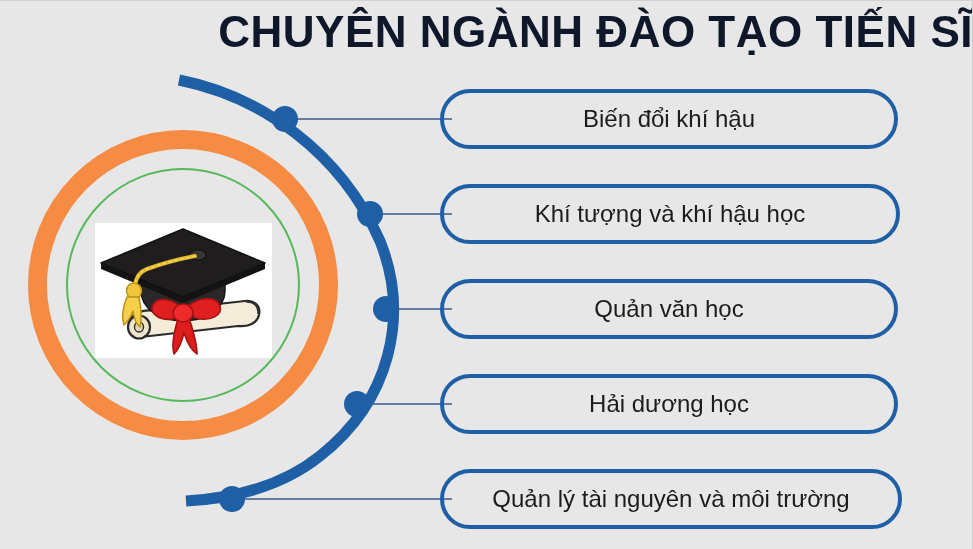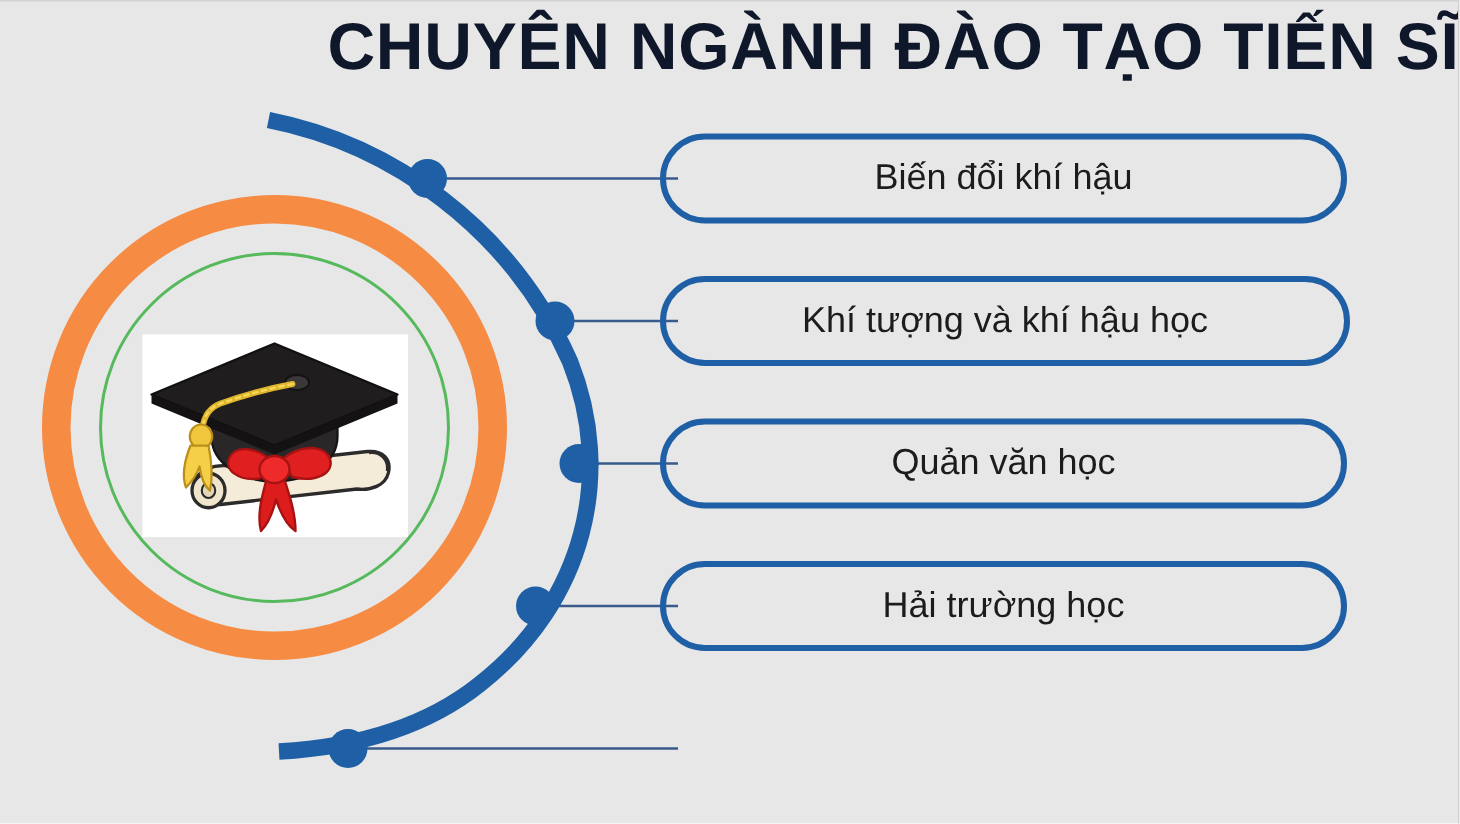--- a/index.html
+++ b/index.html
@@ -169,17 +169,20 @@
 
   <div class="pill" style="left:440px; top:88px;  width:458px;">
     <span>Biến đổi khí hậu</span>
   </div>
 
   <div class="pill" style="left:440px; top:278px; width:458px;">
     <span>Quản văn học</span>
   </div>
 
   <div class="pill" style="left:440px; top:373px; width:458px;">
-    <span>Hải trường học</span>
+    <span>Hải dương học</span>
   </div>
 
+  <div class="pill" style="left:440px; top:468px; width:462px;">
+    <span>Quản lý tài nguyên và môi trường</span>
+  </div>
 
 </div>
 
 </body></html>

